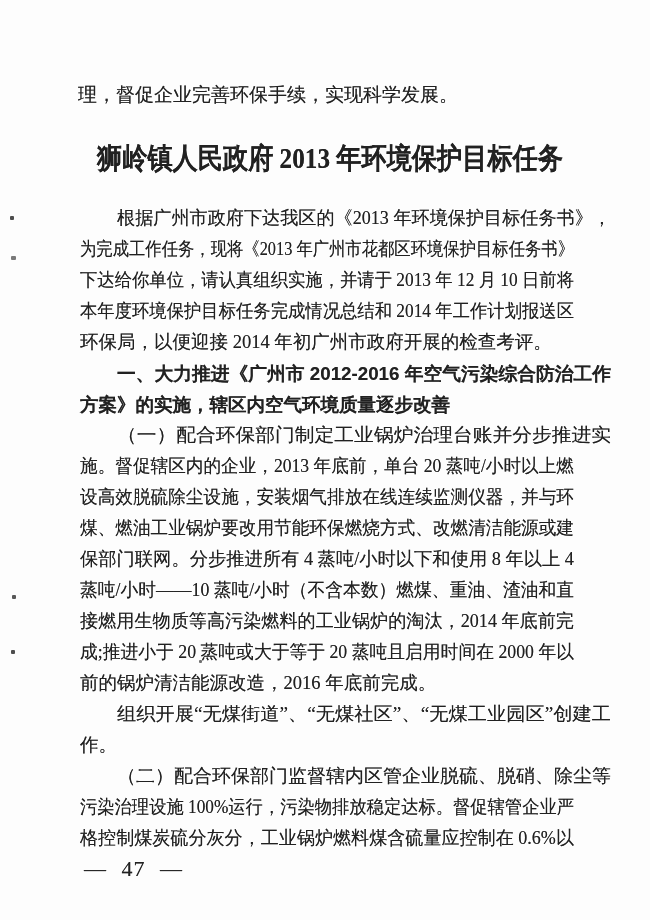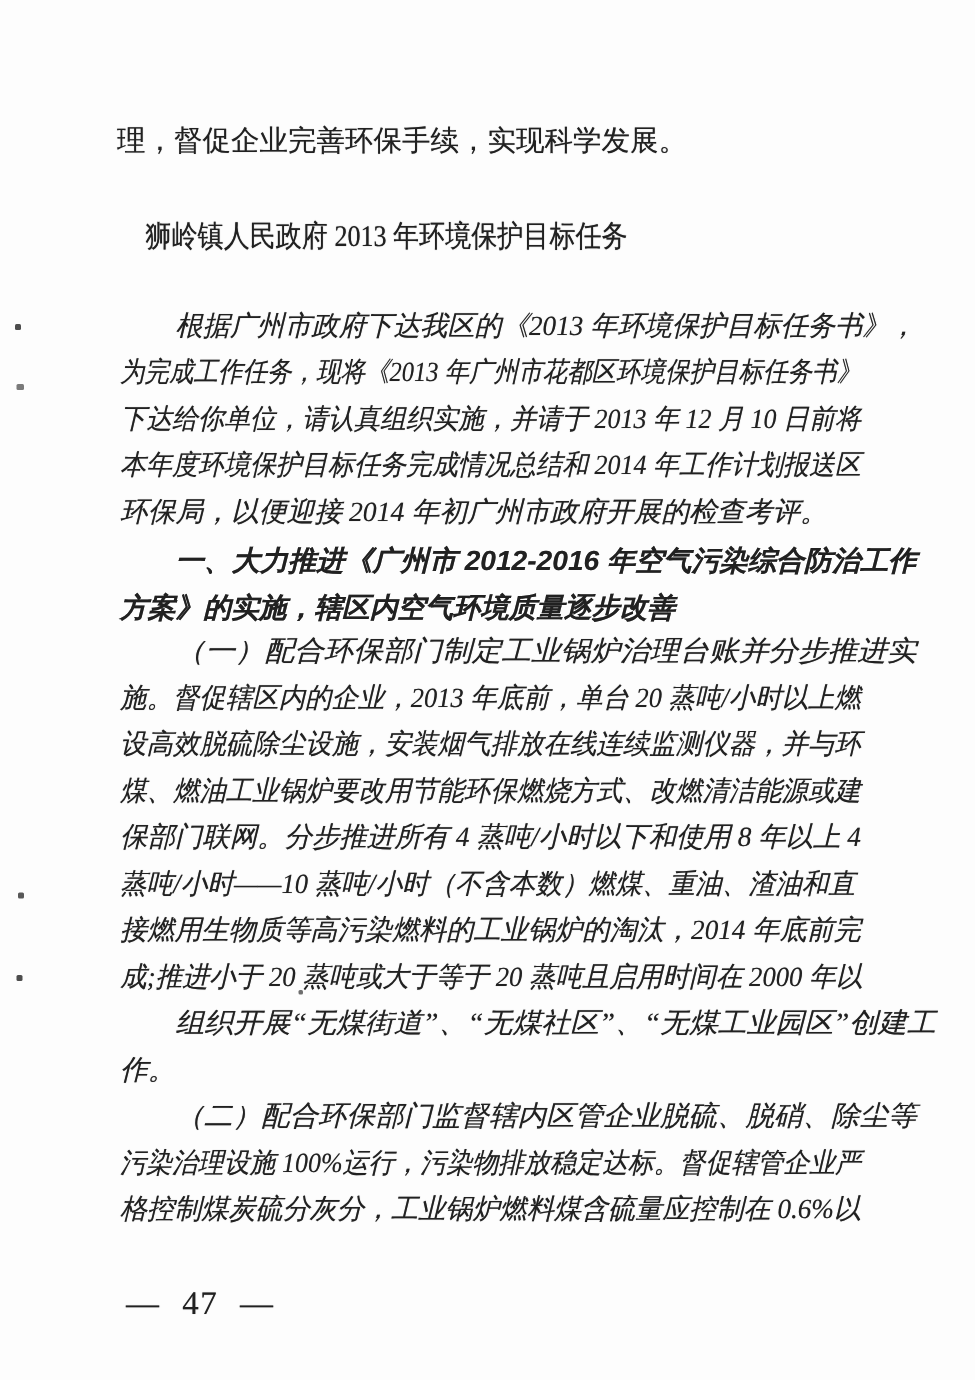--- a/index.html
+++ b/index.html
@@ -47,31 +47,30 @@
     left:78px;top:80px;
     height:30px;line-height:30px;
     font-size:19px;
   }
   .doc-title{
     position:absolute;
     left:97px;top:139px;
     width:466px;
     margin:0;
     height:38px;line-height:38px;
-    font-size:20px;
-    font-weight:400;
+    font-size:29px;
+    font-weight:700;
     white-space:nowrap;
     text-shadow:0 0 .6px rgba(10,10,10,.7);
   }
   .doc-title .t{display:inline-block;white-space:nowrap;transform-origin:0 50%;}
   .body-block{
     position:absolute;
     left:80px;top:203px;
     width:494px;
-    font-style:italic;
   }
   .footer{
     position:absolute;
     left:84px;top:856px;
     font-size:22px;
     letter-spacing:1px;
     word-spacing:8px;
     color:var(--ink);
     text-shadow:0 0 .5px rgba(20,20,20,.5);
   }
@@ -105,20 +104,21 @@
     <div class="line indent bold"><span class="t" style="transform: scaleX(1.01382);">一、大力推进《广州市 2012-2016 年空气污染综合防治工作</span></div>
     <div class="line bold"><span class="t" style="transform: none;">方案》的实施，辖区内空气环境质量逐步改善</span></div>
     <div class="line indent"><span class="t" style="transform: scaleX(1.06811);">（一）配合环保部门制定工业锅炉治理台账并分步推进实</span></div>
     <div class="line"><span class="t" style="transform: scaleX(0.95272);">施。督促辖区内的企业，2013 年底前，单台 20 蒸吨/小时以上燃</span></div>
     <div class="line"><span class="t" style="transform: scaleX(0.953668);">设高效脱硫除尘设施，安装烟气排放在线连续监测仪器，并与环</span></div>
     <div class="line"><span class="t" style="transform: scaleX(0.953668);">煤、燃油工业锅炉要改用节能环保燃烧方式、改燃清洁能源或建</span></div>
     <div class="line"><span class="t" style="transform: scaleX(0.987969);">保部门联网。分步推进所有 4 蒸吨/小时以下和使用 8 年以上 4</span></div>
     <div class="line"><span class="t" style="transform: scaleX(0.96033);">蒸吨/小时——10 蒸吨/小时（不含本数）燃煤、重油、渣油和直</span></div>
     <div class="line"><span class="t" style="transform: scaleX(0.979916);">接燃用生物质等高污染燃料的工业锅炉的淘汰，2014 年底前完</span></div>
     <div class="line"><span class="t" style="transform: scaleX(0.961294);">成;推进小于 20 蒸吨或大于等于 20 蒸吨且启用时间在 2000 年以</span></div>
+    <div class="line"><span class="t" style="transform: none;">前的锅炉清洁能源改造，2016 年底前完成。</span></div>
     <div class="line indent"><span class="t" style="transform: scaleX(1.04048);">组织开展“无煤街道”、“无煤社区”、“无煤工业园区”创建工</span></div>
     <div class="line"><span class="t" style="transform: none;">作。</span></div>
     <div class="line indent"><span class="t" style="transform: scaleX(1.02703);">（二）配合环保部门监督辖内区管企业脱硫、脱硝、除尘等</span></div>
     <div class="line"><span class="t" style="transform: scaleX(0.934196);">污染治理设施 100%运行，污染物排放稳定达标。督促辖管企业严</span></div>
     <div class="line"><span class="t" style="transform: scaleX(0.976918);">格控制煤炭硫分灰分，工业锅炉燃料煤含硫量应控制在 0.6%以</span></div>
   </div>
 
   <div class="footer">
     <span class="t">— 47 —</span>
   </div>

